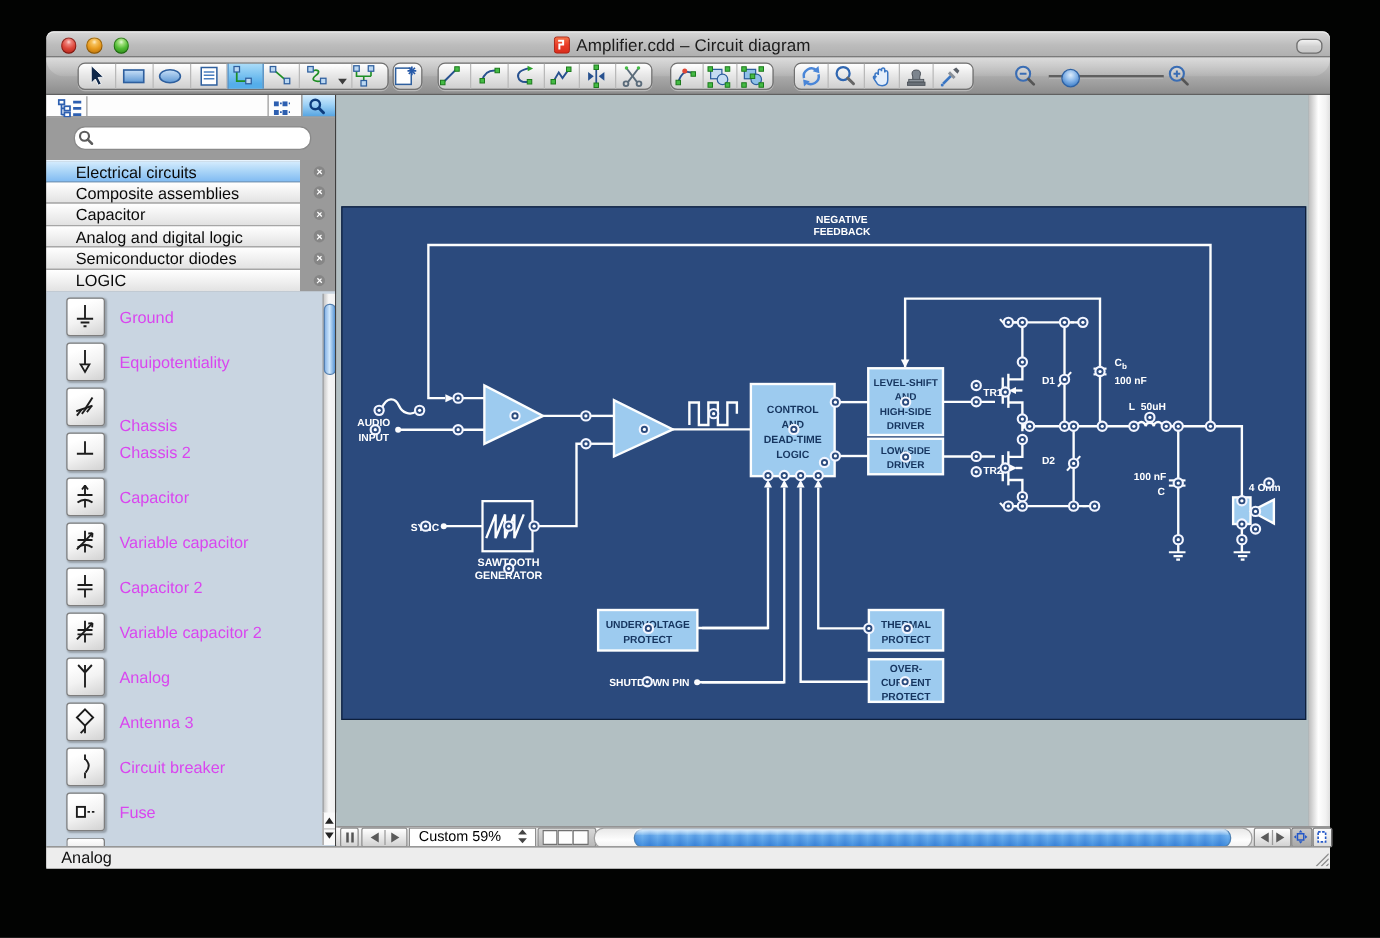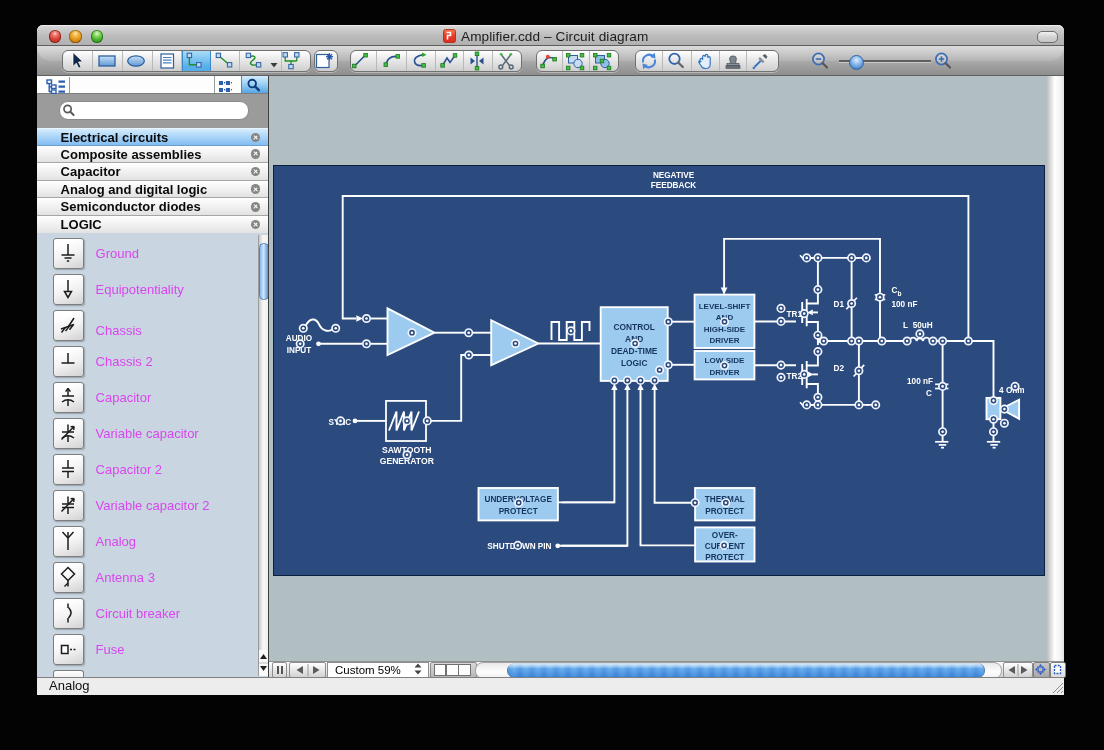--- a/index.html
+++ b/index.html
@@ -1,26 +1,26 @@
 <!DOCTYPE html>
 <html><head><meta charset="utf-8">
 <style>
 html,body{margin:0;padding:0;background:#020302;}
-#page{position:relative;width:1104px;height:750px;overflow:hidden;background:#020302;font-family:"Liberation Sans",sans-serif;border-radius:32px;}
+#page{position:relative;width:1104px;height:750px;overflow:hidden;background:#020302;font-family:"Liberation Sans",sans-serif;}
 .abs{position:absolute;}
 #titlebar{left:37px;top:25px;width:1027px;height:20px;box-shadow:inset 0 1px 0 #ededed;background:linear-gradient(#d8d8d8,#bcbcbc 55%,#b0b0b0);border-bottom:1px solid #5e5e5e;border-radius:6px 6px 0 0;}
 #toolbar{left:37px;top:46px;width:1027px;height:29px;background:linear-gradient(#c9c9c9,#a8a8a8 55%,#8d8d8d);border-bottom:1px solid #606060;}
 .light{width:12.6px;height:12.6px;border-radius:50%;top:30px;}
 #title{top:28.5px;left:461px;font-size:13.6px;color:#1c1c1c;letter-spacing:0.1px;}
 .tbg{top:50px;height:20px;border:1px solid #717171;border-radius:6px;background:linear-gradient(#ffffff,#e8e8e8 45%,#cfcfcf);box-shadow:0 1px 0 rgba(255,255,255,.35);}
 .tdiv{top:51px;width:1px;height:20px;background:#b9b9b9;}
 #sbtop{left:37px;top:76px;width:231px;height:17px;background:#fdfdfd;border-bottom:1px solid #7e7e7e;}
 #sbsearch{left:37px;top:94px;width:231px;height:34px;background:#9b9b9b;}
 #pill{left:59px;top:101px;width:188px;height:17px;background:#fff;border-radius:9px;border:0.5px solid #8a8a8a;}
-.catrow{left:37px;width:231px;height:16.6px;background:linear-gradient(#ffffff,#eeeeee 60%,#e2e2e2);border-bottom:1px solid #a6a6a6;font-size:13px;color:#0a0a0a;font-weight:bold;}
+.catrow{left:37px;width:203px;height:16.6px;background:linear-gradient(#ffffff,#eeeeee 60%,#e2e2e2);border-bottom:1px solid #a6a6a6;font-size:13px;color:#0a0a0a;}
 .catrow span{position:absolute;left:23.6px;top:1px;}
 .xbtn{position:absolute;left:213.5px;top:3.6px;width:9.6px;height:9.6px;border-radius:50%;background:#868686;}
 .xbtn:before{content:"";position:absolute;left:2.1px;top:4.2px;width:5.4px;height:1.4px;background:#fff;transform:rotate(45deg);}
 .xbtn:after{content:"";position:absolute;left:2.1px;top:4.2px;width:5.4px;height:1.4px;background:#fff;transform:rotate(-45deg);}
 #cat1{background:linear-gradient(#d6ecfd,#aed7f8 45%,#82bcf2);border-top:1px solid #e8f4fe;border-bottom:1px solid #6a9fd0;height:15.6px;}
 #list{left:37px;top:233px;width:231px;height:444px;background:#c9d5e1;}
 .itembtn{left:53px;width:29px;height:29px;background:linear-gradient(160deg,#ffffff 20%,#f2f2f2 55%,#d2d2d2);border:1px solid #7e7e7e;border-radius:3px;box-shadow:1px 1px 1.5px rgba(0,0,0,0.25);}
 .itemtxt{left:95.6px;font-size:13px;color:#d946ef;}
 #sbscroll{left:257.5px;top:235px;width:10.5px;height:441px;background:linear-gradient(90deg,#c8c8c8,#f7f7f7 40%,#efefef);border-left:1px solid #9b9b9b;}
 #sbthumb{left:258.7px;top:243px;width:8.5px;height:55px;border-radius:4.5px;background:linear-gradient(90deg,#8ab6e8,#cfe7fb 45%,#5795d6);border:0.5px solid #5580b0;}
@@ -317,21 +317,21 @@
 <div class="abs itembtn" style="top:310.0px;"></div>
 <svg class="abs" style="left:56px;top:313.0px;" width="24" height="24" viewBox="0 0 24 24">
       <g stroke="#1c1c1c" stroke-width="1.5" fill="none">
         <line x1="12.5" y1="13.5" x2="18" y2="5"></line>
         <line x1="5" y1="16" x2="18" y2="11.5"></line>
         <line x1="9.3" y1="14.6" x2="5.5" y2="19.5"></line>
         <line x1="13.3" y1="13.2" x2="9.5" y2="18.1"></line>
         <line x1="17.3" y1="11.8" x2="13.5" y2="16.7"></line>
       </g>
     </svg>
-<div class="abs itemtxt" style="top:323px;text-align:right;">Chassis</div>
+<div class="abs itemtxt" style="top:333px;text-align:right;">Chassis</div>
 <div class="abs itembtn" style="top:346.0px;"></div>
 <svg class="abs" style="left:56px;top:349.0px;" width="24" height="24" viewBox="0 0 24 24">
       <g stroke="#1c1c1c" stroke-width="1.5" fill="none">
         <line x1="12" y1="4" x2="12" y2="14"></line>
         <line x1="5.5" y1="14" x2="18.5" y2="14"></line>
       </g>
     </svg>
 <div class="abs itemtxt" style="top:353.5px;">Chassis 2</div>
 <div class="abs itembtn" style="top:382.0px;"></div>
 <svg class="abs" style="left:56px;top:385.0px;" width="24" height="24" viewBox="0 0 24 24">

